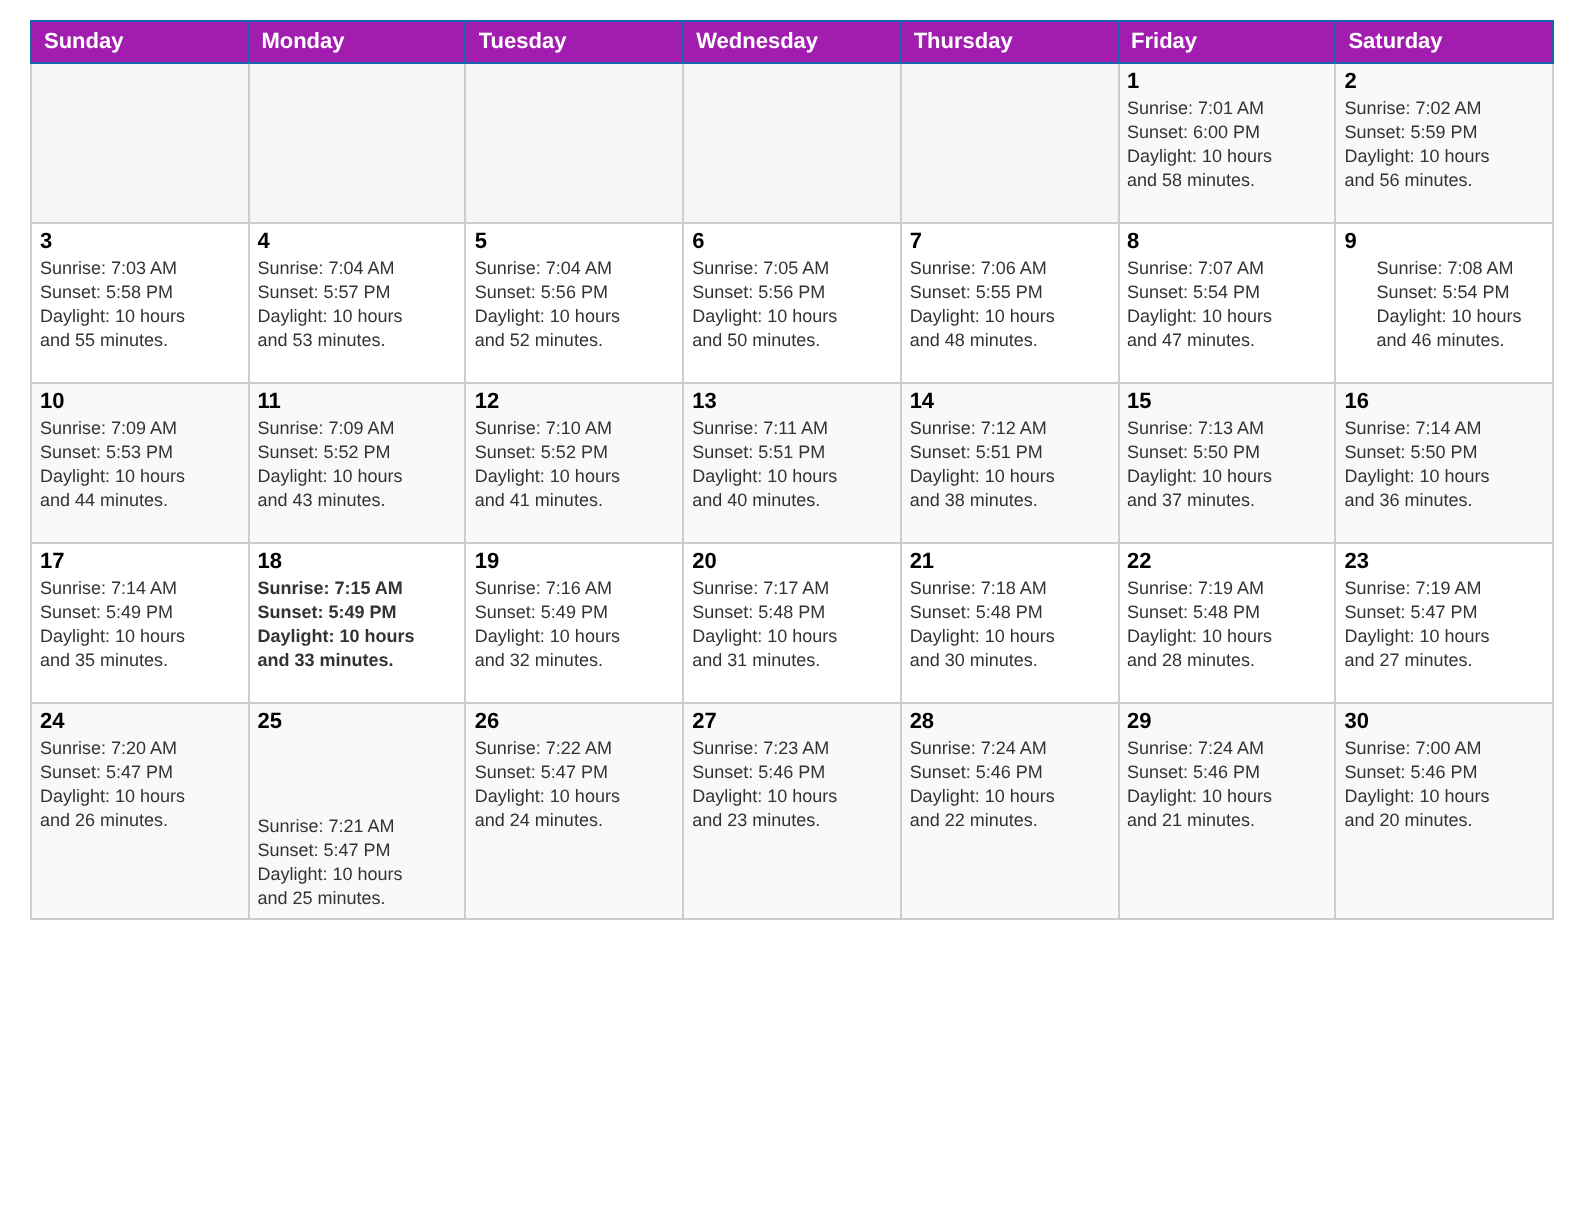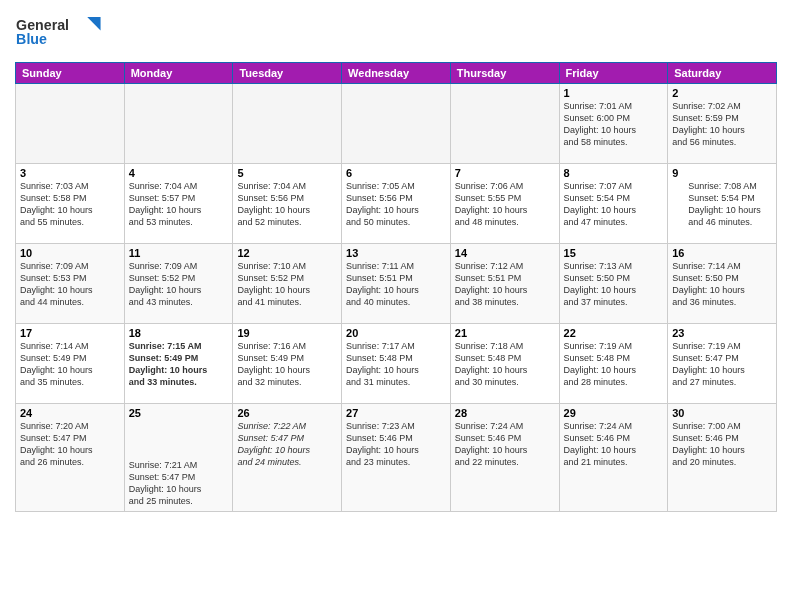--- a/index.html
+++ b/index.html
@@ -82,33 +82,20 @@
       line-height: 1.35;
     }
     .empty-cell {
       background: #f5f5f5 !important;
     }
   </style>
 </head>
 <body>
 
 <div class="page">
-  <div class="header-area">
-    <div class="logo-container">
-      <svg class="logo-svg" viewBox="0 0 110 45" xmlns="http://www.w3.org/2000/svg">
-        <text x="0" y="22" font-family="Arial" font-size="16" font-weight="bold" fill="#333">General</text>
-        <text x="0" y="38" font-family="Arial" font-size="16" font-weight="bold" fill="#1a73c8">Blue</text>
-        <polygon points="80,8 95,8 95,23" fill="#1a73c8"></polygon>
-      </svg>
-    </div>
-    <div class="title-area">
-      <div class="month-title"></div>
-      <div class="subtitle"></div>
-    </div>
-  </div>
 
   <table class="calendar">
     <thead>
       <tr>
       <th>Sunday</th>
           <th>Monday</th>
           <th>Tuesday</th>
           <th>Wednesday</th>
           <th>Thursday</th>
           <th>Friday</th>
@@ -300,21 +287,21 @@
           </td>
           <td>
             <span class="day-num">25</span>
             <div class="day-info" style="white-space: pre-line; margin-top: 40px;">Sunrise: 7:21 AM
 Sunset: 5:47 PM
 Daylight: 10 hours
 and 25 minutes.</div>
           </td>
           <td>
             <span class="day-num">26</span>
-            <div class="day-info" style="white-space: pre-line; font-style: italic;">Sunrise: 7:22 AM
+            <div class="day-info" style="white-space: pre-line;">Sunrise: 7:22 AM
 Sunset: 5:47 PM
 Daylight: 10 hours
 and 24 minutes.</div>
           </td>
           <td>
             <span class="day-num">27</span>
             <div class="day-info" style="white-space: pre-line;">Sunrise: 7:23 AM
 Sunset: 5:46 PM
 Daylight: 10 hours
 and 23 minutes.</div>

